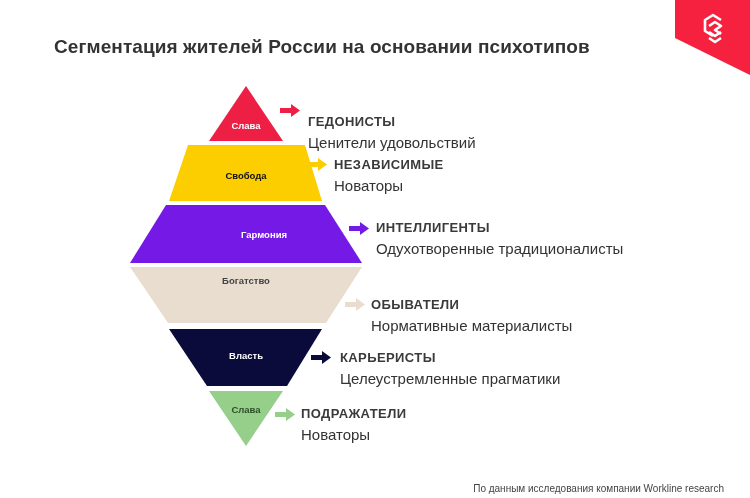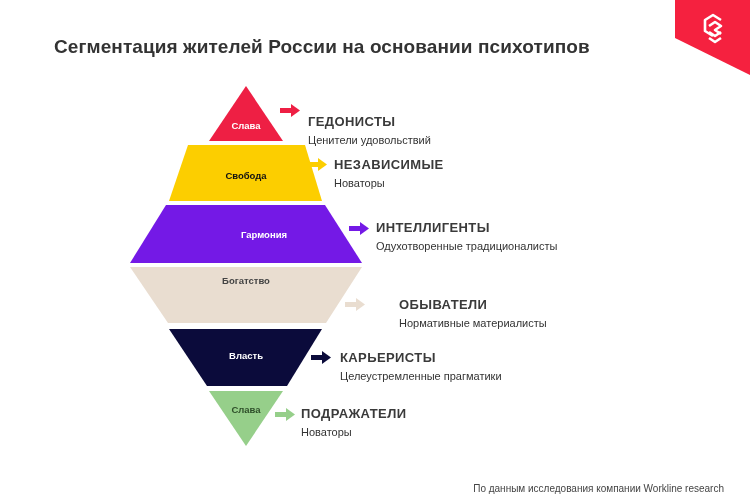--- a/index.html
+++ b/index.html
@@ -3,21 +3,21 @@
 <meta charset="utf-8">
 <style>
   html, body { margin:0; padding:0; }
   body { width:750px; height:498px; background:#ffffff; position:relative; overflow:hidden; font-family:"Liberation Sans", sans-serif; }
   .title { position:absolute; left:54px; top:36px; font-size:19px; font-weight:bold; color:#333333; letter-spacing:0.1px; }
   .corner { position:absolute; right:0; top:0; width:75px; height:75px; }
   svg.diagram { position:absolute; left:0; top:0; }
   .seg-label { position:absolute; font-size:9.5px; font-weight:bold; text-align:center; transform:translateX(-50%); white-space:nowrap; }
   .desc { position:absolute; }
   .desc .h { font-size:13px; font-weight:bold; color:#3a3a3a; letter-spacing:0.4px; white-space:nowrap; }
-  .desc .s { font-size:11px; color:#333333; margin-top:5px; white-space:nowrap; }
+  .desc .s { font-size:15px; color:#333333; margin-top:5px; white-space:nowrap; }
   .footer { position:absolute; right:26px; bottom:4px; font-size:10px; color:#444444; }
 </style>
 </head>
 <body>
 
 <div class="title">Сегментация жителей России на основании психотипов</div>
 
 <svg class="corner" viewBox="0 0 75 75" width="75" height="75">
   <polygon points="0,0 75,0 75,75 0,38" fill="#f5213f"></polygon>
   <g fill="none" stroke="#ffffff" stroke-width="2.6" stroke-linejoin="round">
@@ -74,21 +74,21 @@
   <div class="s">Ценители удовольствий</div>
 </div>
 <div class="desc" style="left:334px; top:157px;">
   <div class="h">НЕЗАВИСИМЫЕ</div>
   <div class="s">Новаторы</div>
 </div>
 <div class="desc" style="left:376px; top:220px;">
   <div class="h">ИНТЕЛЛИГЕНТЫ</div>
   <div class="s">Одухотворенные традиционалисты</div>
 </div>
-<div class="desc" style="left:371px; top:297px;margin-left:28px;">
+<div class="desc" style="left:371px; top:297px;">
   <div class="h">ОБЫВАТЕЛИ</div>
   <div class="s">Нормативные материалисты</div>
 </div>
 <div class="desc" style="left:340px; top:350px;">
   <div class="h">КАРЬЕРИСТЫ</div>
   <div class="s">Целеустремленные прагматики</div>
 </div>
 <div class="desc" style="left:301px; top:406px;">
   <div class="h">ПОДРАЖАТЕЛИ</div>
   <div class="s">Новаторы</div>

